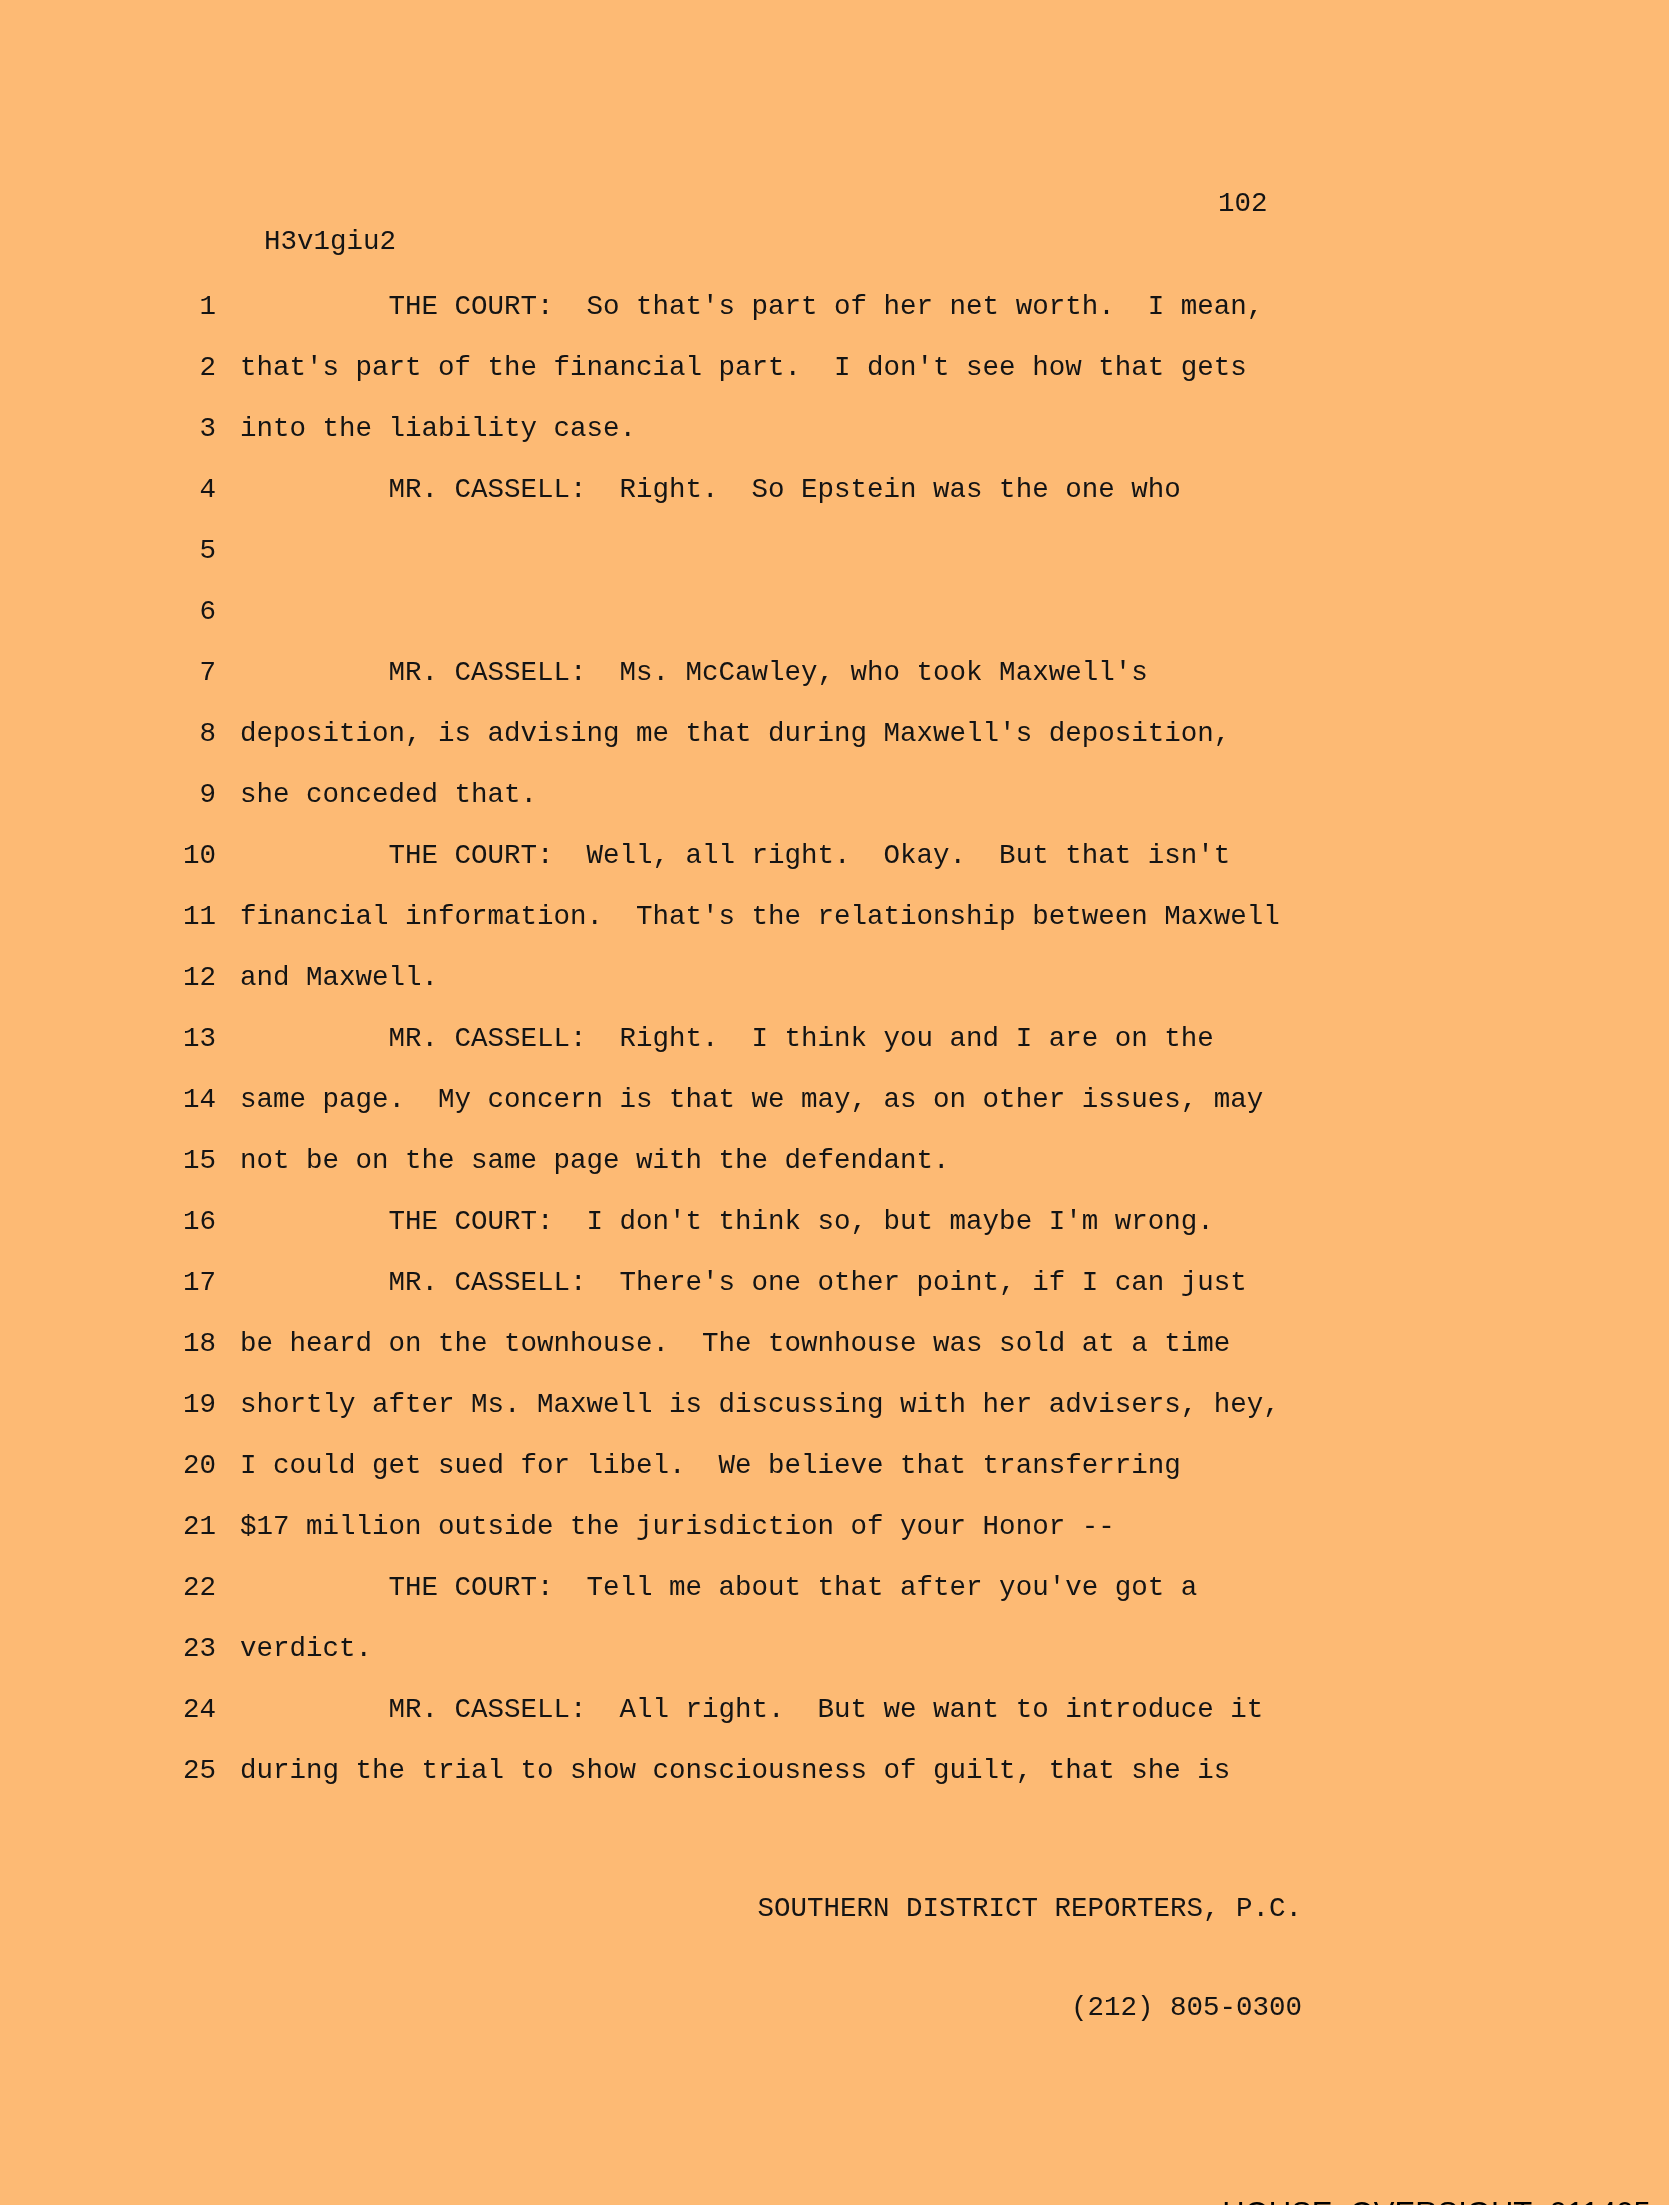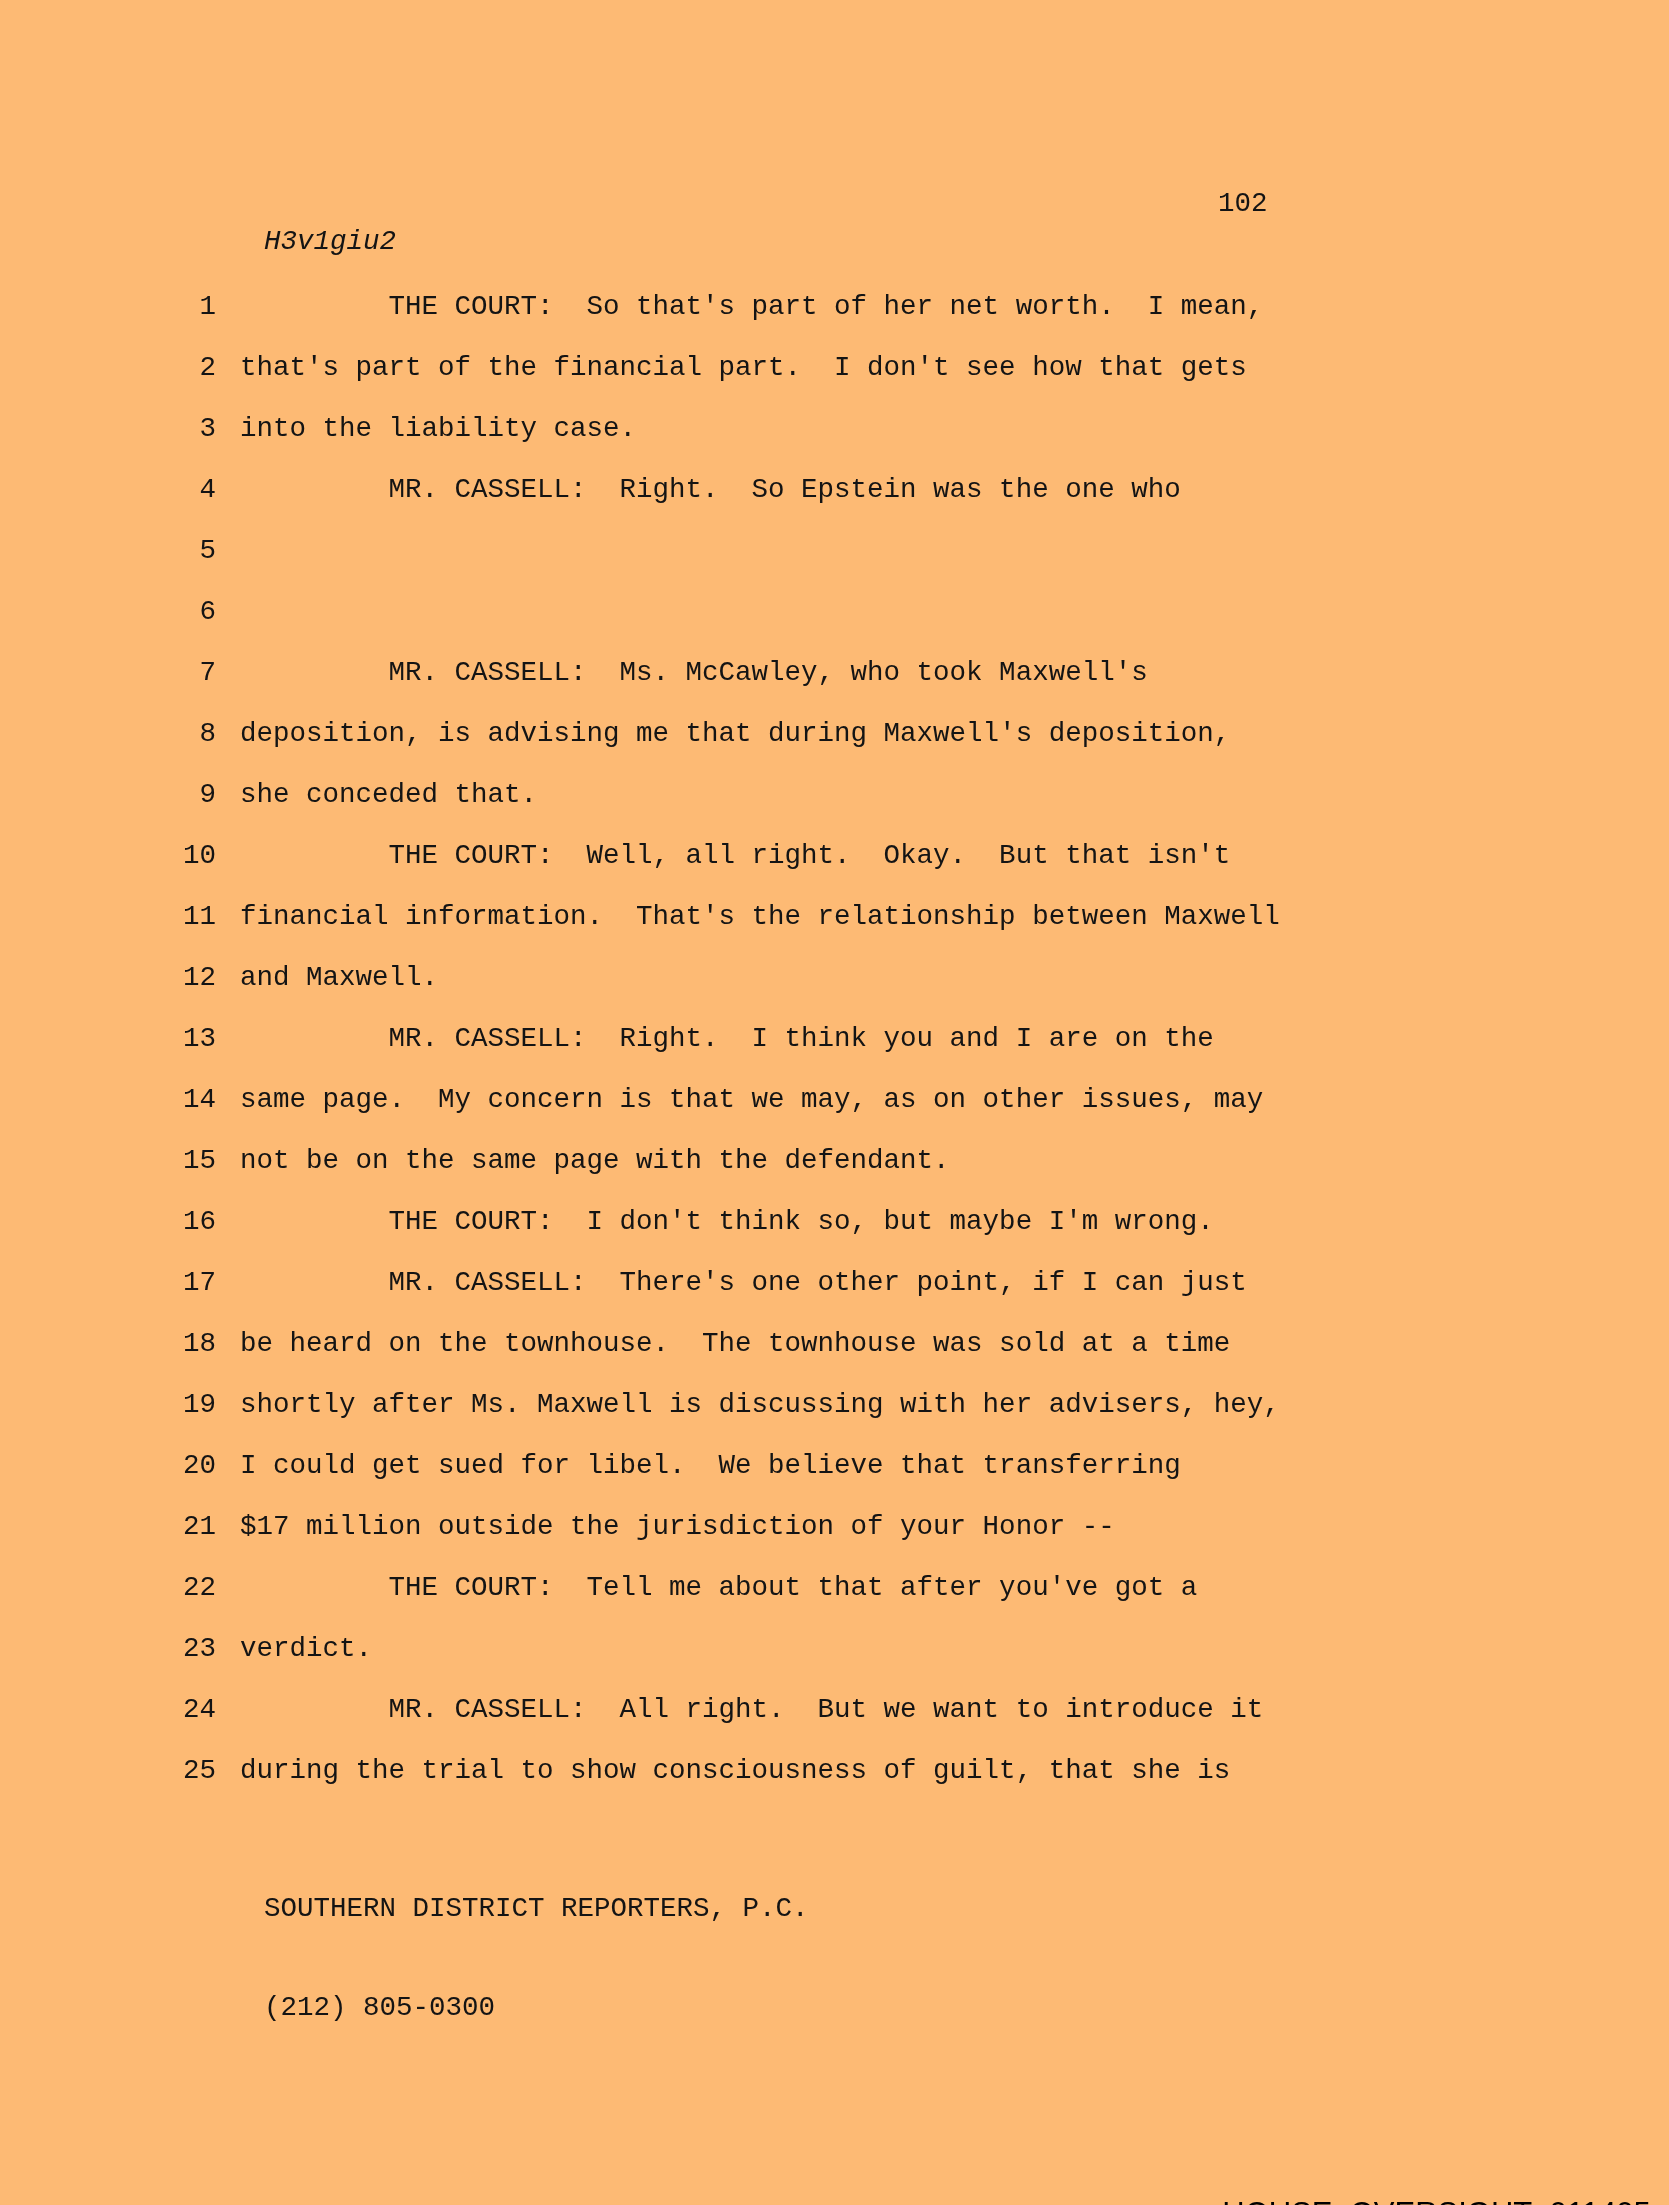--- a/index.html
+++ b/index.html
@@ -25,21 +25,20 @@
     line-height: 33px;
     white-space: pre;
   }
   .header-id {
     position: absolute;
     left: 264px;
     top: 225px;
     font-size: 27.5px;
     line-height: 33px;
     white-space: pre;
-    font-style: italic;
   }
   .lines {
     position: absolute;
     left: 0;
     top: 288px;
     width: 1669px;
   }
   .line {
     display: flex;
     align-items: flex-start;
@@ -56,21 +55,21 @@
   .line-text {
     flex: none;
     margin-left: 24px;
     white-space: pre;
   }
   .footer {
     position: absolute;
     left: 264px;
     top: 1826px;
     width: 1038px;
-    text-align: left;
+    text-align: right;
     font-size: 27.5px;
     line-height: 33px;
     white-space: pre;
   }
   .stamp {
     position: absolute;
     right: 18.3px;
     top: 2150px;
     font-family: "Liberation Sans", "DejaVu Sans", sans-serif;
     font-size: 31px;

